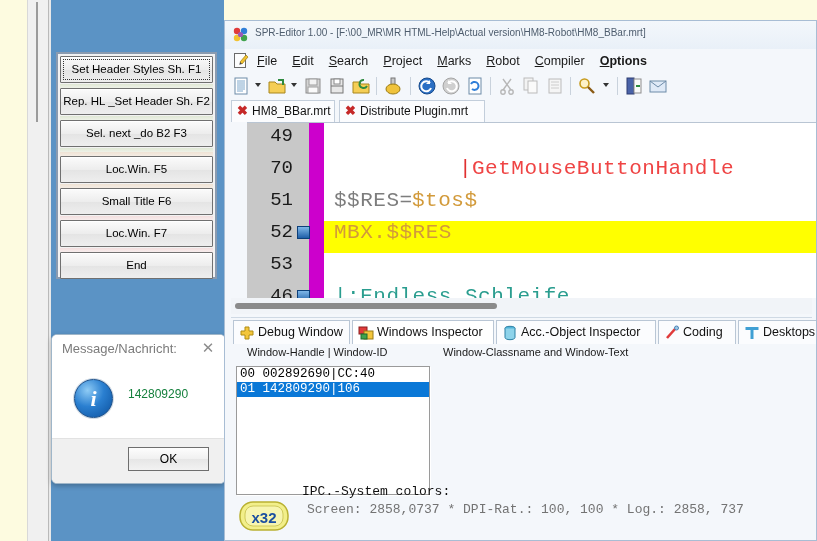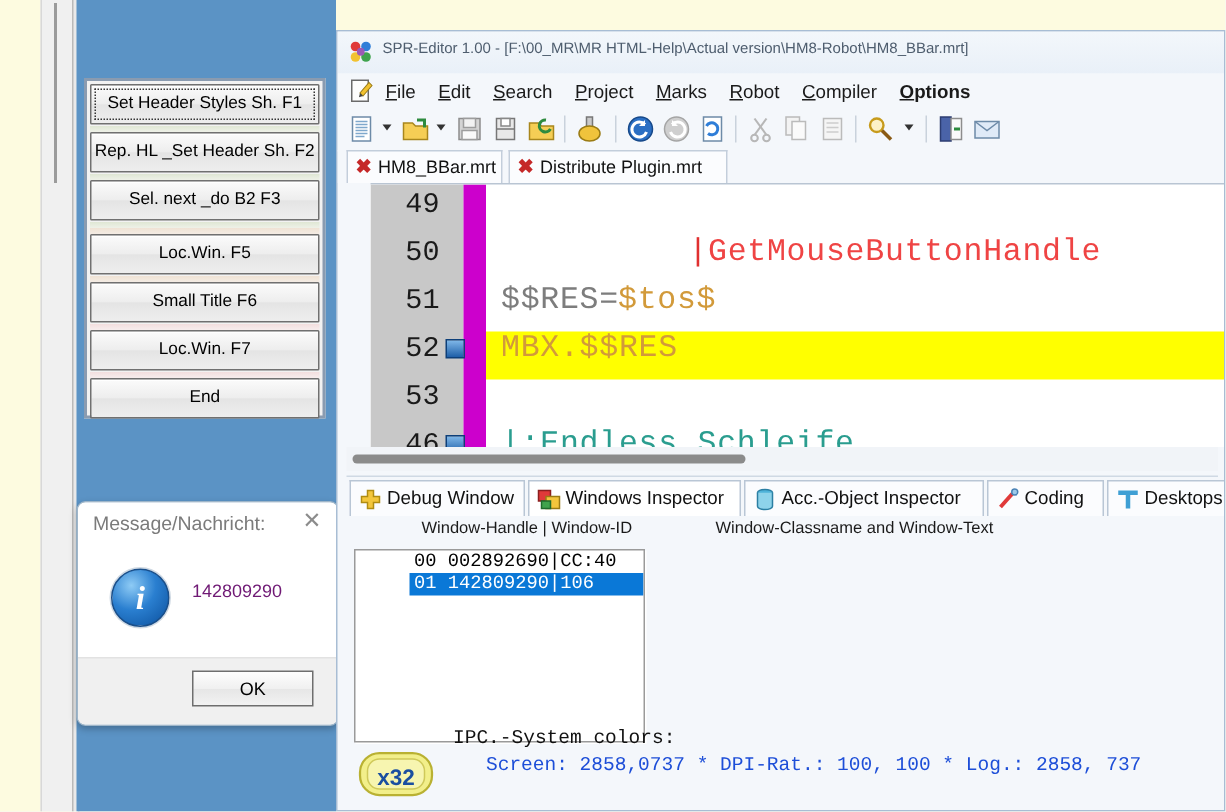--- a/index.html
+++ b/index.html
@@ -47,21 +47,21 @@
   #msg-title-text{position:absolute;left:10px;top:6px;font-size:13px;color:#7b7b7b;
     font-family:"Liberation Sans",sans-serif;}
   #msg-close{position:absolute;right:8px;top:4px;width:18px;height:18px;line-height:18px;
     text-align:center;color:#8c8c8c;font-size:15px;cursor:default;}
   #msg-body{position:absolute;left:0;top:30px;width:100%;height:74px;background:#fff;}
   #msg-icon{position:absolute;left:22px;top:14px;width:37px;height:37px;border-radius:50%;
     background:radial-gradient(circle at 34% 28%,#8ecbf5 0%,#2a7fd0 45%,#0b4f9c 100%);
     border:1px solid #1a4f8a;box-shadow:0 0 0 1px #cfd9e3;}
   #msg-icon-i{position:absolute;left:0;top:0;width:100%;height:100%;line-height:37px;
     text-align:center;color:#fff;font-size:22px;font-family:"Liberation Serif",serif;font-weight:bold;font-style:italic;}
-  #msg-text{position:absolute;left:76px;top:22px;font-size:12px;color:#701a75;}
+  #msg-text{position:absolute;left:76px;top:22px;font-size:12px;color:#15803d;}
   #msg-foot{position:absolute;left:0;bottom:0;width:100%;height:44px;background:#f0f0f0;border-top:1px solid #e2e2e2;}
   #msg-ok{position:absolute;left:76px;top:8px;width:81px;height:24px;
     background:linear-gradient(#fdfdfd,#f0f0f0 50%,#e6e6e6 51%,#f2f2f2);
     border:1px solid #6e6e6e;box-sizing:border-box;font-size:12px;color:#000;
     text-align:center;line-height:22px;cursor:default;}
 
   
   #editor{position:absolute;left:224px;top:20px;width:593px;height:521px;
     background:#f4f7fb;border:1px solid #a8bdd4;box-sizing:border-box;overflow:hidden;}
   #ed-title{position:absolute;left:0;top:0;width:100%;height:28px;
@@ -120,36 +120,36 @@
   #insp{position:absolute;left:6px;top:296px;width:581px;height:219px;background:#f4f7fb;
     border-top:1px solid #cfd9e4;}
   #insp-tabs{position:absolute;left:0;top:2px;width:100%;height:24px;}
   .itab{position:absolute;top:0;height:24px;background:#fbfcfe;border:1px solid #b9c6d5;
     border-bottom:none;box-sizing:border-box;padding:0 7px 0 24px;line-height:22px;font-size:12.5px;
     color:#111;cursor:default;white-space:nowrap;}
   .itab.sel{background:#ffffff;}
   .itab .ic{position:absolute;left:5px;top:4px;width:16px;height:16px;}
 
   #insp-hdrs{position:absolute;left:0;top:28px;width:100%;height:16px;}
-  .ihdr{position:absolute;top:0;font-size:11px;color:#1a1a1a;white-space:nowrap;margin-left:34px;}
+  .ihdr{position:absolute;top:0;font-size:11px;color:#1a1a1a;white-space:nowrap;}
 
   .lbox{position:absolute;top:48px;background:#fff;border:1px solid #9a9a9a;
     box-shadow:1px 1px 0 #ffffff;overflow:hidden;}
   #lbox1{left:5px;width:192px;height:127px;}
   #lbox2{left:202px;width:379px;height:127px;}
   .lrow{height:15px;line-height:15px;padding-left:3px;white-space:pre;
-    font-family:"Liberation Mono","DejaVu Sans Mono",monospace;font-size:12.5px;color:#000;margin-left:36px;}
+    font-family:"Liberation Mono","DejaVu Sans Mono",monospace;font-size:12.5px;color:#000;}
   .lrow.sel{background:#0a78d7;color:#fff;}
 
   
   #st-badge{position:absolute;left:238px;top:500px;width:52px;height:32px;}
   #st-line1{position:absolute;left:302px;top:484px;font-family:"Liberation Mono","DejaVu Sans Mono",monospace;
     font-size:13px;color:#111;white-space:pre;}
-  #st-line2{position:absolute;left:324px;top:502px;font-family:"Liberation Mono","DejaVu Sans Mono",monospace;
-    font-size:13px;color:#1d4ed8;white-space:pre;}
+  #st-line2{position:absolute;left:307px;top:502px;font-family:"Liberation Mono","DejaVu Sans Mono",monospace;
+    font-size:13px;color:#737373;white-space:pre;}
 </style>
 </head>
 <body>
 
 <div id="desk-yellow"></div>
 <div id="desk-gray"></div>
 <div id="desk-gray-line"></div>
 <div id="desk-gray2"></div>
 
 <div id="blueform"></div>
@@ -352,21 +352,21 @@
       <span class="xk">✖</span>
       <span>Distribute Plugin.mrt</span>
     </div>
   </div>
 
   <div id="code">
     <div id="gutter"></div>
     <div id="markbar"></div>
 
     <div class="ln" style="top:2px">49</div>
-    <div class="ln" style="top:34px">50</div>
+    <div class="ln" style="top:34px">70</div>
     <div class="ln" style="top:66px">51</div>
     <div class="ln" style="top:98px">52</div>
     <div class="ln" style="top:130px">53</div>
     <div class="ln" style="top:162px">46</div>
 
     <div class="bmk" style="top:103px"></div>
     <div class="bmk" style="top:167px"></div>
 
     <div class="hl" style="top:98px"></div>
 

